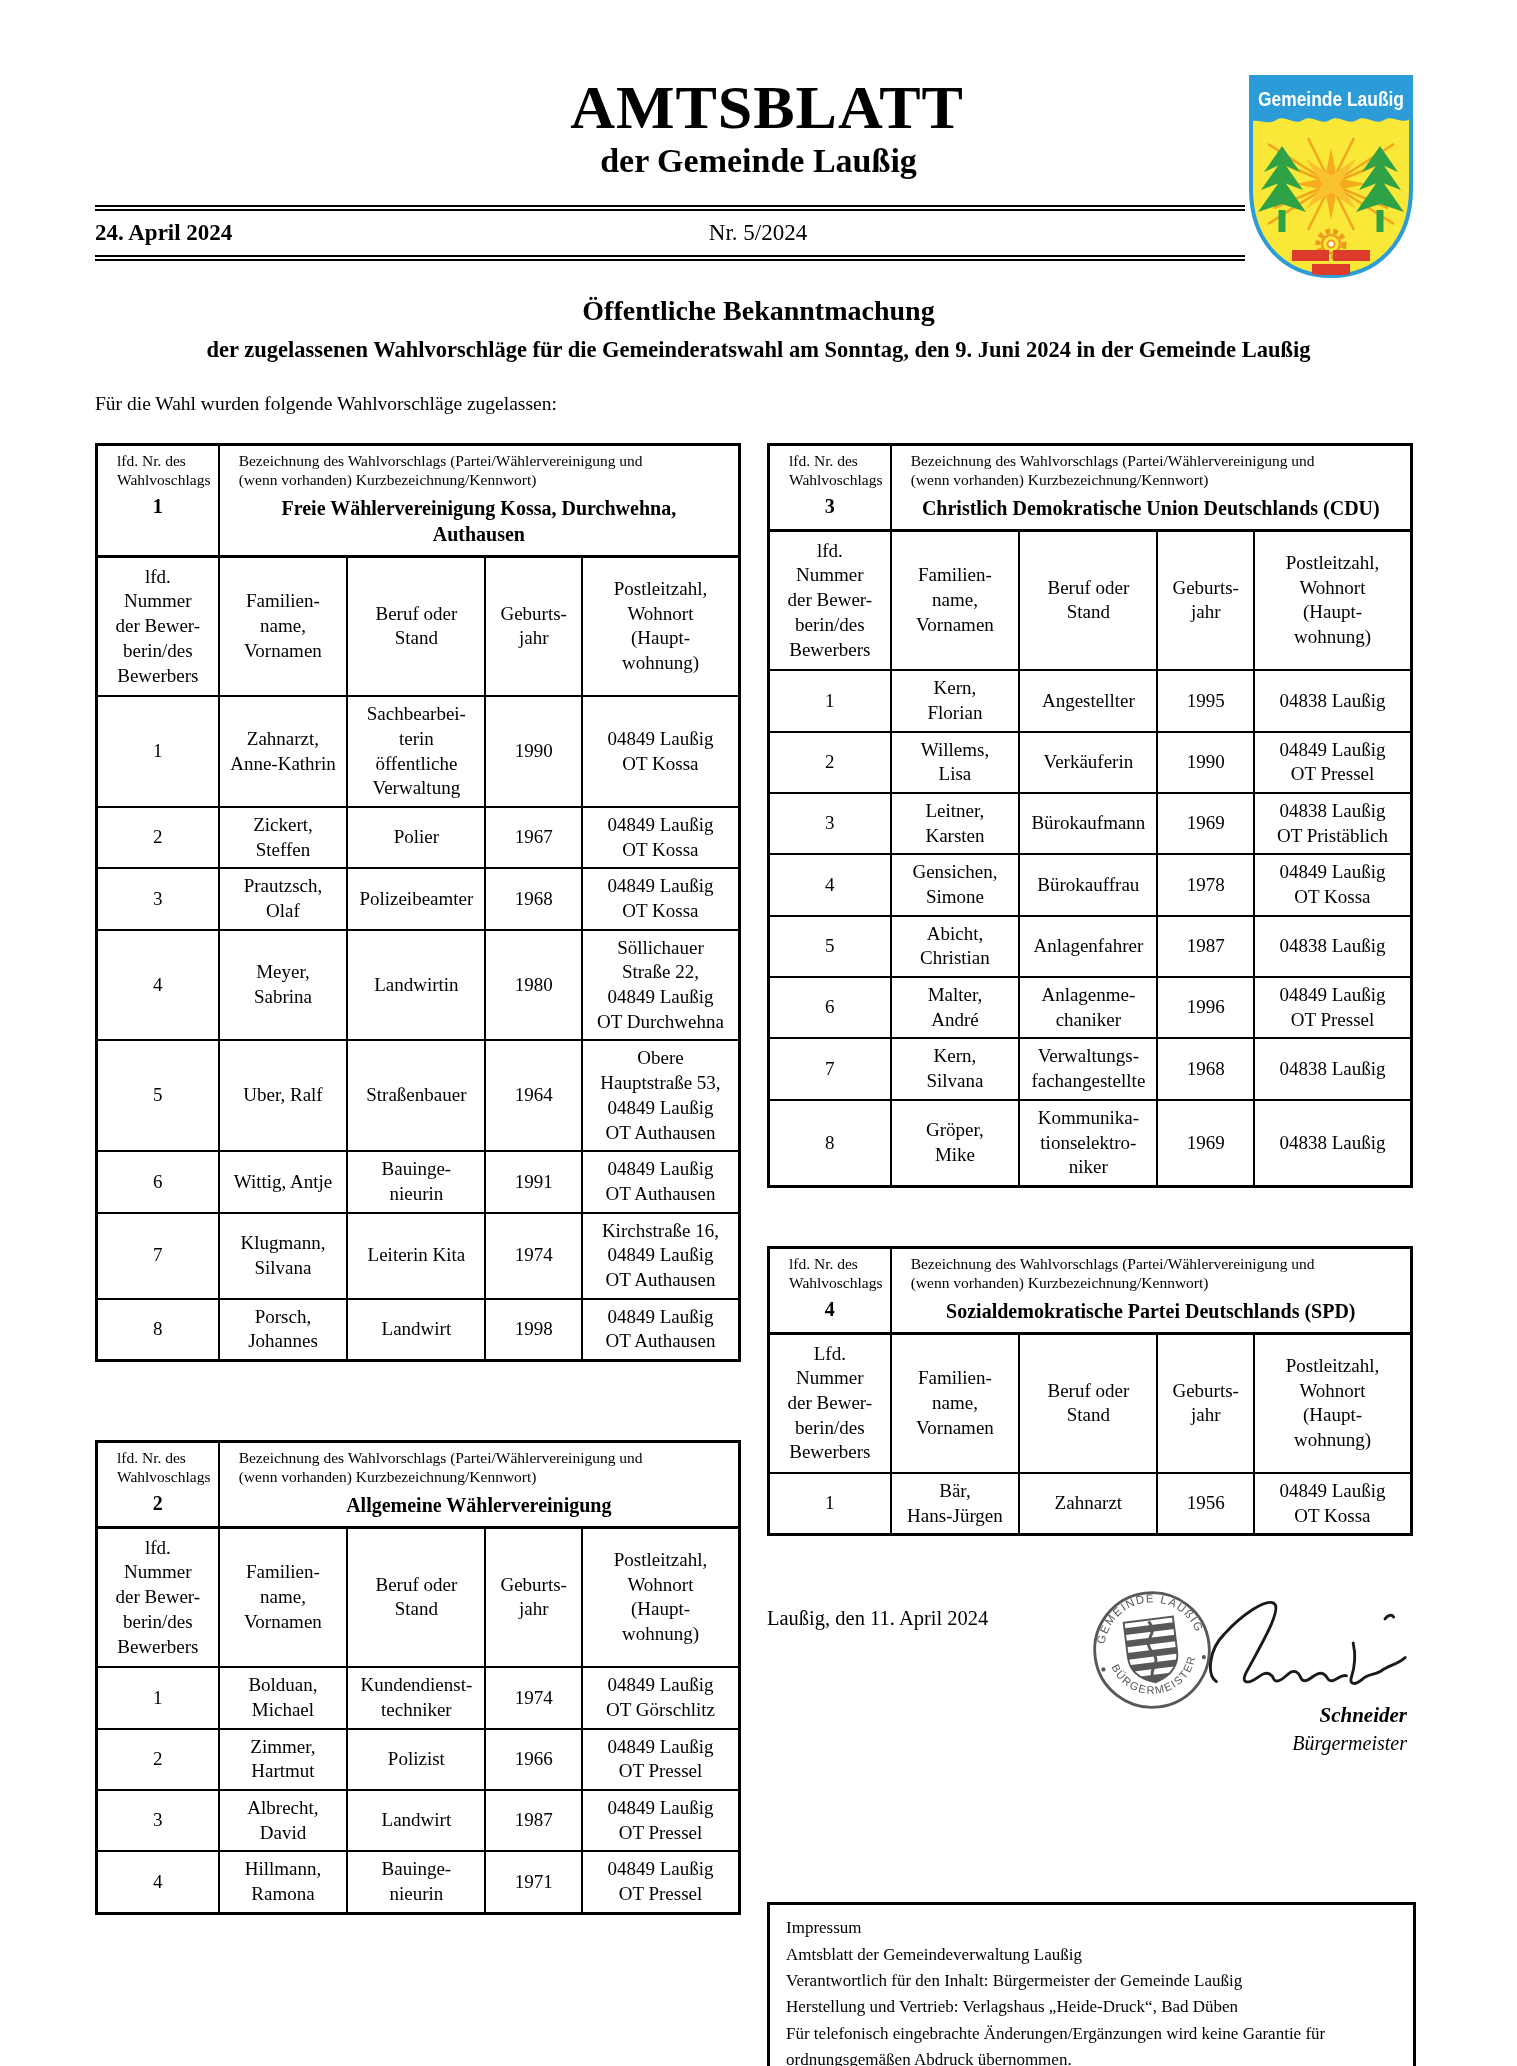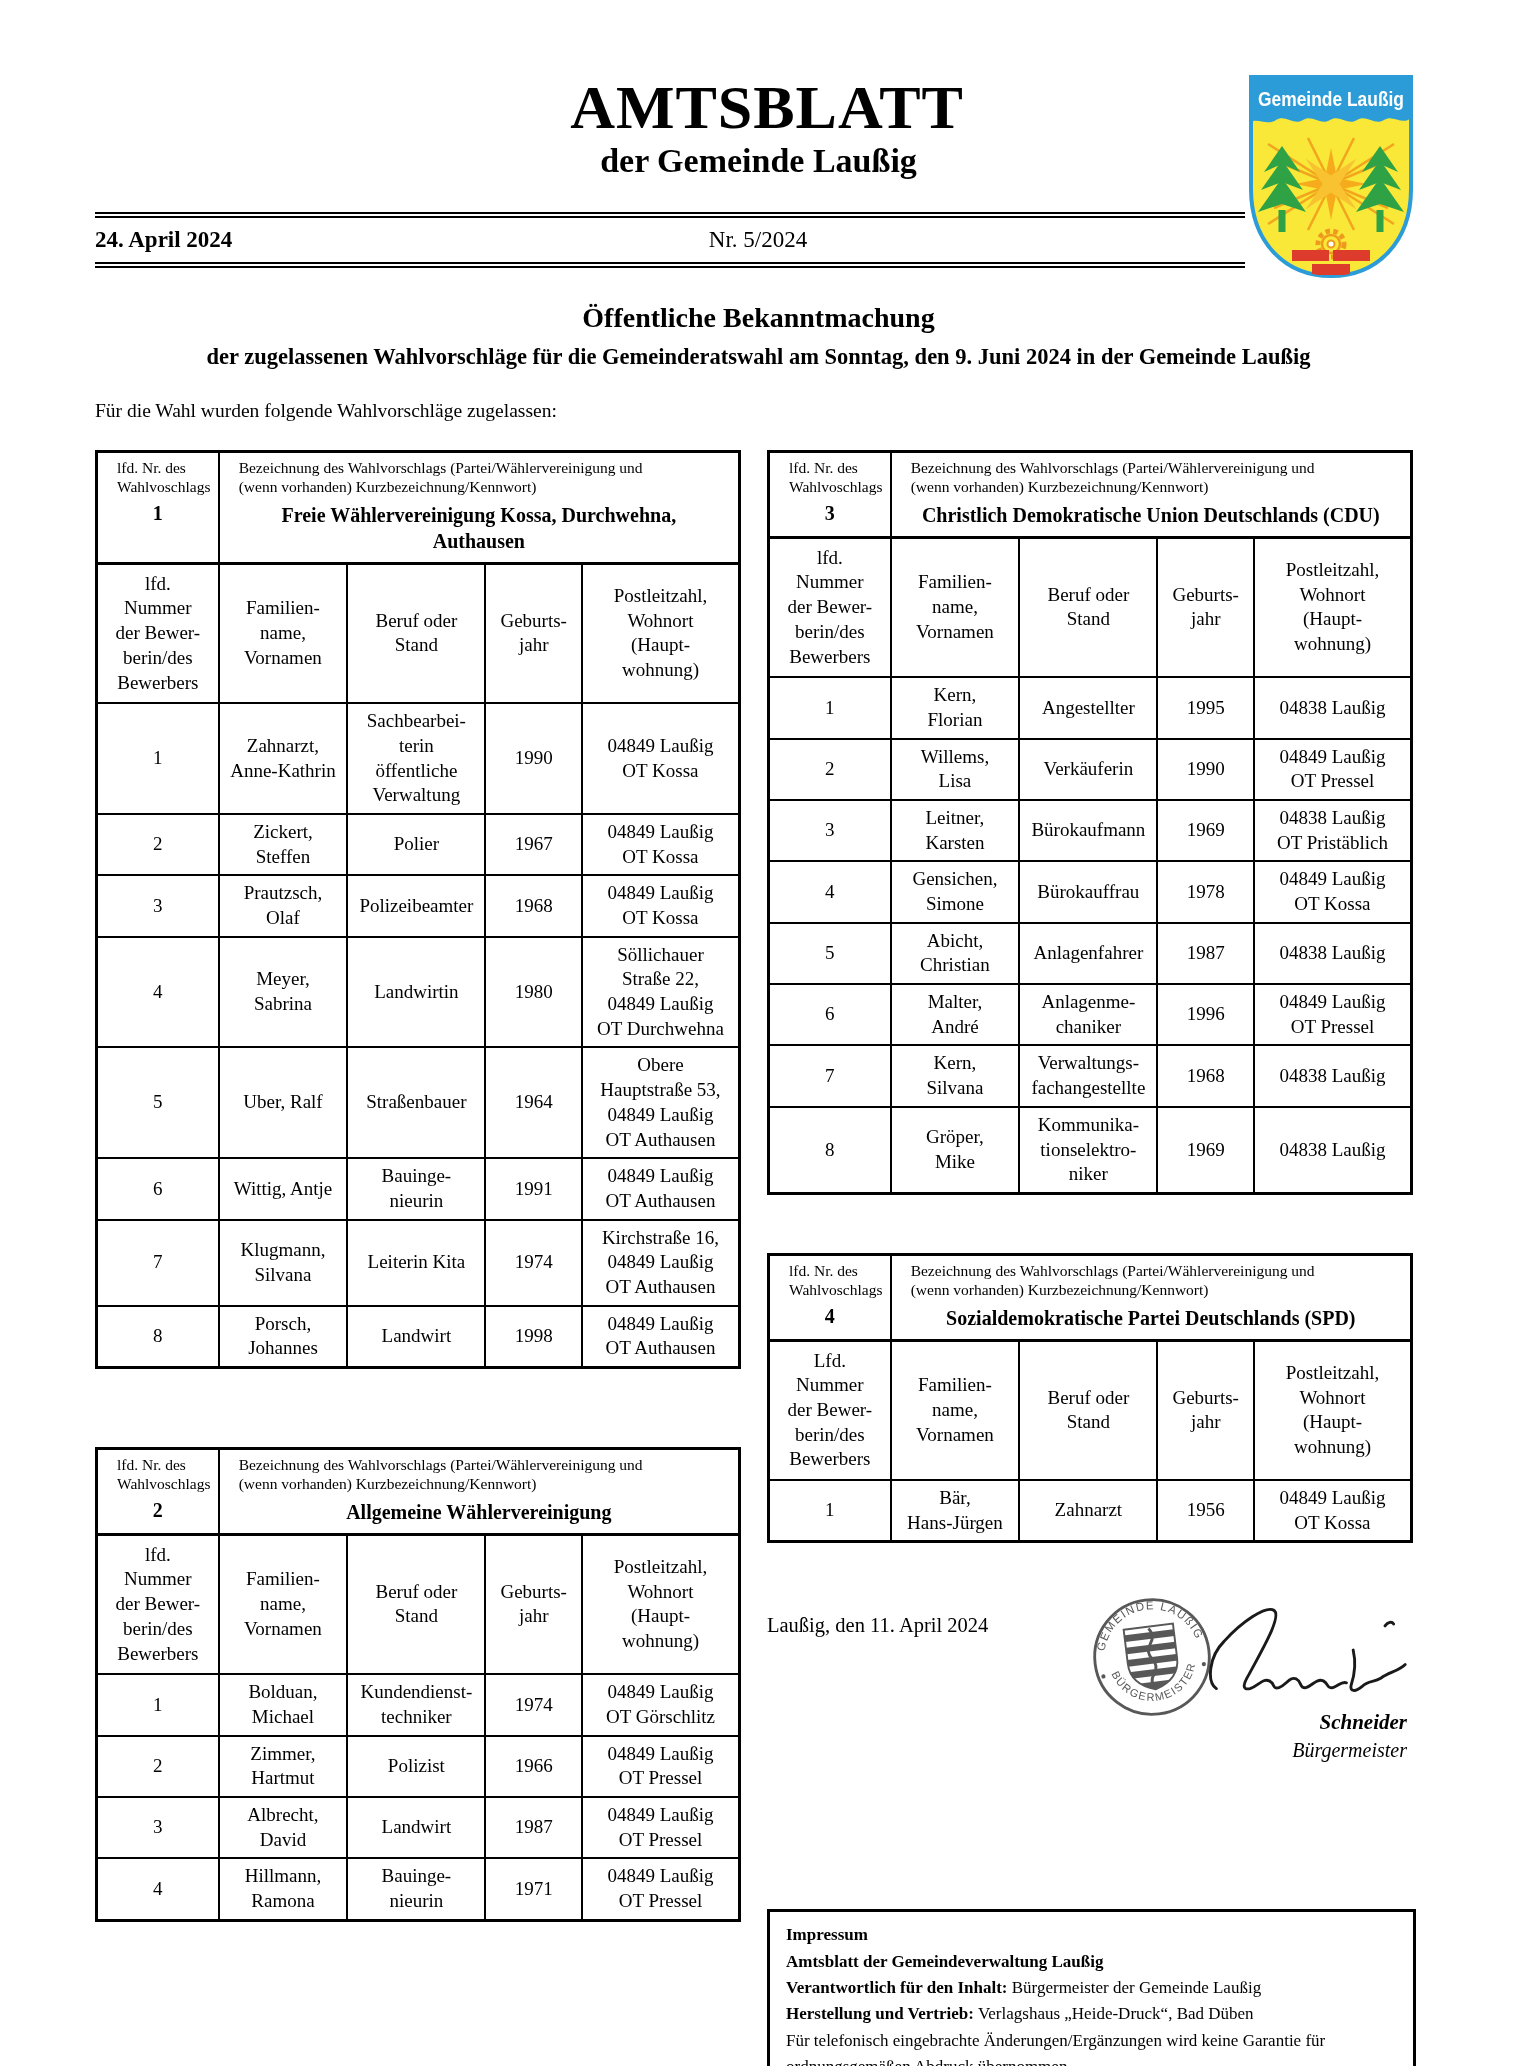--- a/index.html
+++ b/index.html
@@ -5,21 +5,21 @@
   html,body{margin:0;padding:0;background:#fff;}
   .page{
     position:relative;width:1517px;height:2066px;background:#fff;color:#000;
     font-family:"Liberation Serif","DejaVu Serif",serif;overflow:hidden;
   }
   
   .masthead{padding-top:76px;}
   .mast-title{text-align:center;font-size:62px;font-weight:bold;line-height:1;letter-spacing:1px;padding-left:17px;}
   .mast-sub{text-align:center;font-size:34px;font-weight:bold;margin-top:4px;}
   .logo{position:absolute;top:74px;left:1246px;width:170px;height:208px;}
-  .rule-block{margin:32px 0 0 95px;width:1150px;}
+  .rule-block{margin:25px 0 0 95px;width:1150px;}
   .rule{height:2px;border-top:2px solid #000;border-bottom:2px solid #000;}
   .issue-row{position:relative;height:44px;display:flex;align-items:center;}
   .issue-date{font-weight:bold;font-size:23px;}
   .issue-nr{position:absolute;left:663px;transform:translateX(-50%);font-weight:normal;font-size:23px;}
   
   .announce-title{text-align:center;font-size:28px;font-weight:bold;margin:34px 95px 0;}
   .announce-sub{text-align:center;font-size:22.5px;font-weight:bold;margin:10px 60px 0;}
   .intro{margin:30px 0 0 95px;font-size:19.5px;}
   
   .columns{display:flex;align-items:flex-start;margin:28px 0 0 95px;gap:26px;}
@@ -37,21 +37,21 @@
   
   .closing{position:relative;height:196px;margin-top:50px;}
   .place-date{position:absolute;left:0;top:12px;font-size:20.5px;margin-top:9px;}
   .seal{position:absolute;left:322px;top:-2px;width:126px;height:132px;transform:rotate(-7deg);opacity:.88;}
   .signature{position:absolute;left:432px;top:2px;width:212px;height:112px;}
   .sign-block{position:absolute;right:6px;top:116px;text-align:right;font-style:italic;line-height:1.3;}
   .sign-name{font-weight:bold;font-size:21px;}
   .sign-role{font-size:20px;}
   
   .impressum{margin-top:120px;border:3px solid #000;padding:10px 16px 14px;font-size:17px;line-height:1.55;width:611px;}
-  .b{font-weight:bold;}
+  .b{font-weight:normal;}
 </style>
 </head>
 <body>
 
 <div class="page">
 
   <div class="masthead">
     <div class="mast-title">AMTSBLATT</div>
     <div class="mast-sub">der Gemeinde Laußig</div>
   </div>

